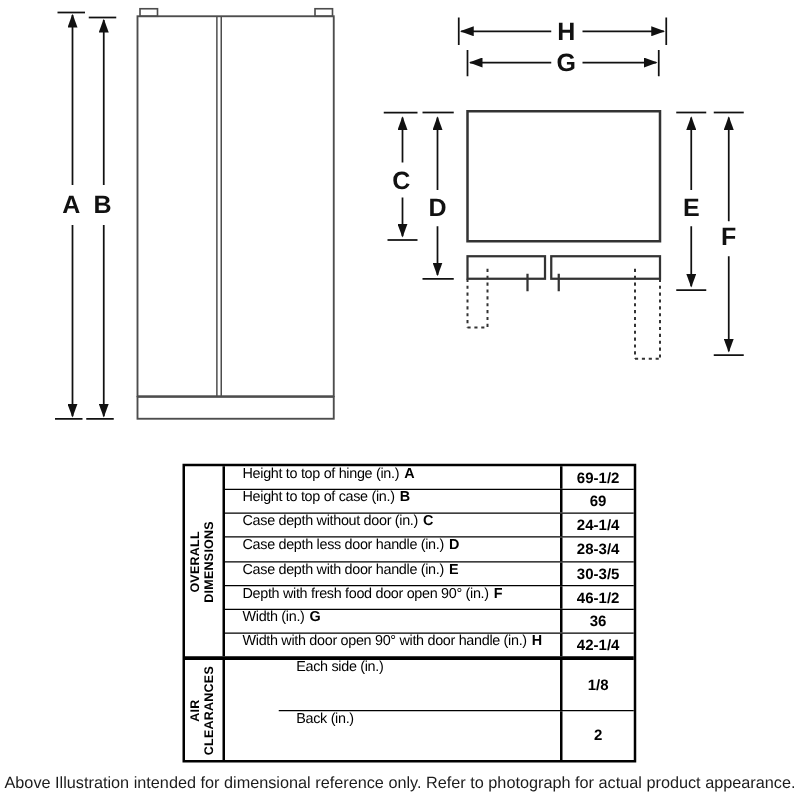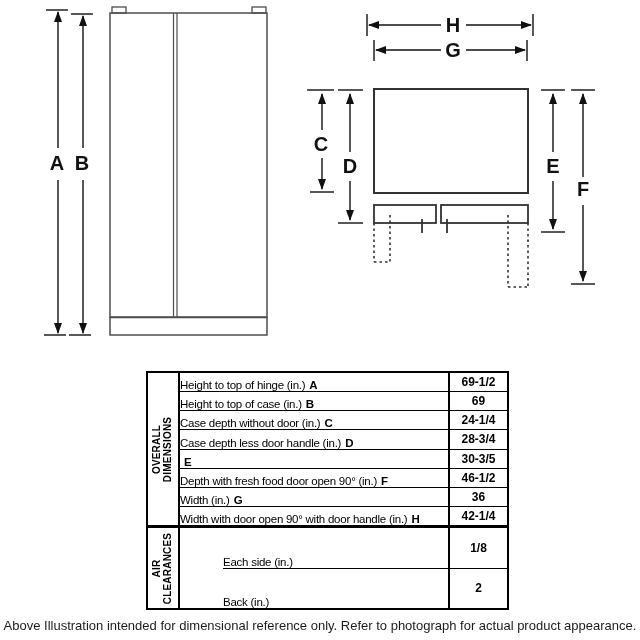--- a/index.html
+++ b/index.html
@@ -17,21 +17,21 @@
   .section{display:flex;}
   .section-overall{height:152px;}
   .section-air{height:80px;border-top:3px solid #000;gap:43px;}
   .side-header{width:30px;flex:none;border-right:2px solid #000;position:relative;}
   .rot{position:absolute;inset:0;display:flex;align-items:center;justify-content:center;}
   .rot-text{transform:rotate(-90deg);font-weight:bold;font-size:10px;line-height:10.5px;
             text-align:center;white-space:nowrap;letter-spacing:.2px;}
   .rows{flex:1;display:flex;flex-direction:column;min-width:0;}
   .row{flex:1;display:flex;align-items:stretch;border-bottom:1.4px solid #000;min-height:0;}
   .row:last-child{border-bottom:none;}
-  .row-label{flex:1;display:flex;align-items:flex-end;padding-left:0;font-size:11.5px;
+  .row-label{flex:1;display:flex;align-items:flex-start;padding-left:14px;font-size:11.5px;
              letter-spacing:-.25px;white-space:nowrap;overflow:hidden;}
   .row-letter{font-weight:bold;margin-left:4px;}
   .row-value{width:57px;flex:none;border-left:2px solid #000;display:flex;align-items:center;
              justify-content:center;font-weight:bold;font-size:12px;text-align:right;}
 
   .caption{position:absolute;left:0;top:618px;width:640px;text-align:center;
            font-size:13px;color:#1c1c1c;}
 </style>
 </head>
 <body>
@@ -170,20 +170,21 @@
       </div>
       <div class="row">
         <div class="row-label">
             <span>Case depth less door handle (in.)</span>
             <span class="row-letter">D</span>
           </div>
         <div class="row-value">28-3/4</div>
       </div>
       <div class="row">
         <div class="row-label">
+            <span>Case depth with door handle (in.)</span>
             <span class="row-letter">E</span>
           </div>
         <div class="row-value">30-3/5</div>
       </div>
       <div class="row">
         <div class="row-label">
             <span>Depth with fresh food door open 90° (in.)</span>
             <span class="row-letter">F</span>
           </div>
         <div class="row-value">46-1/2</div>

